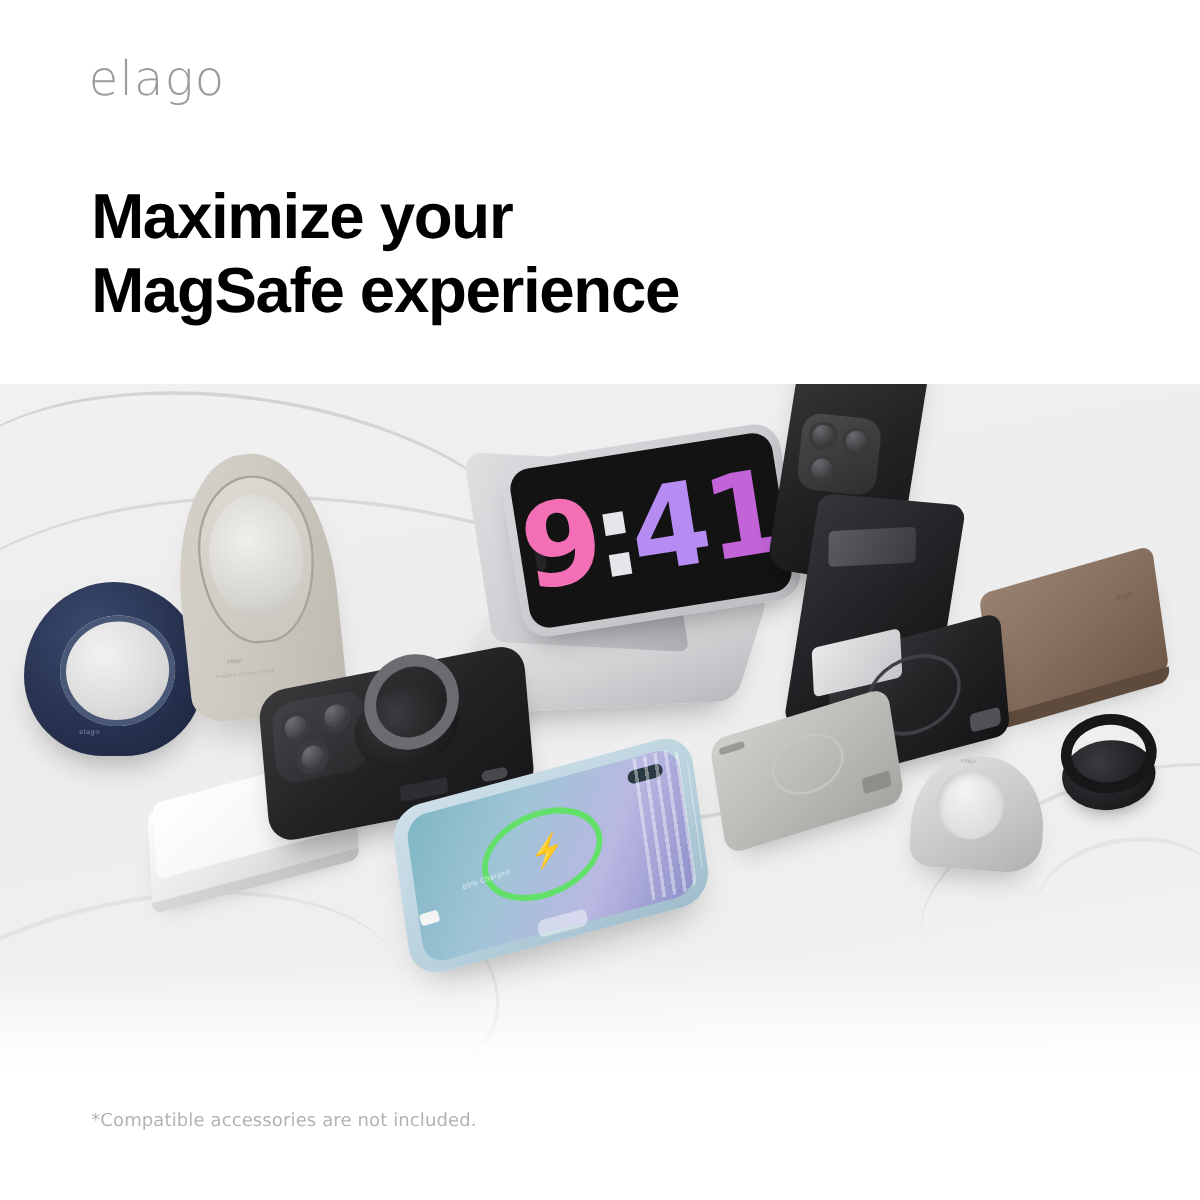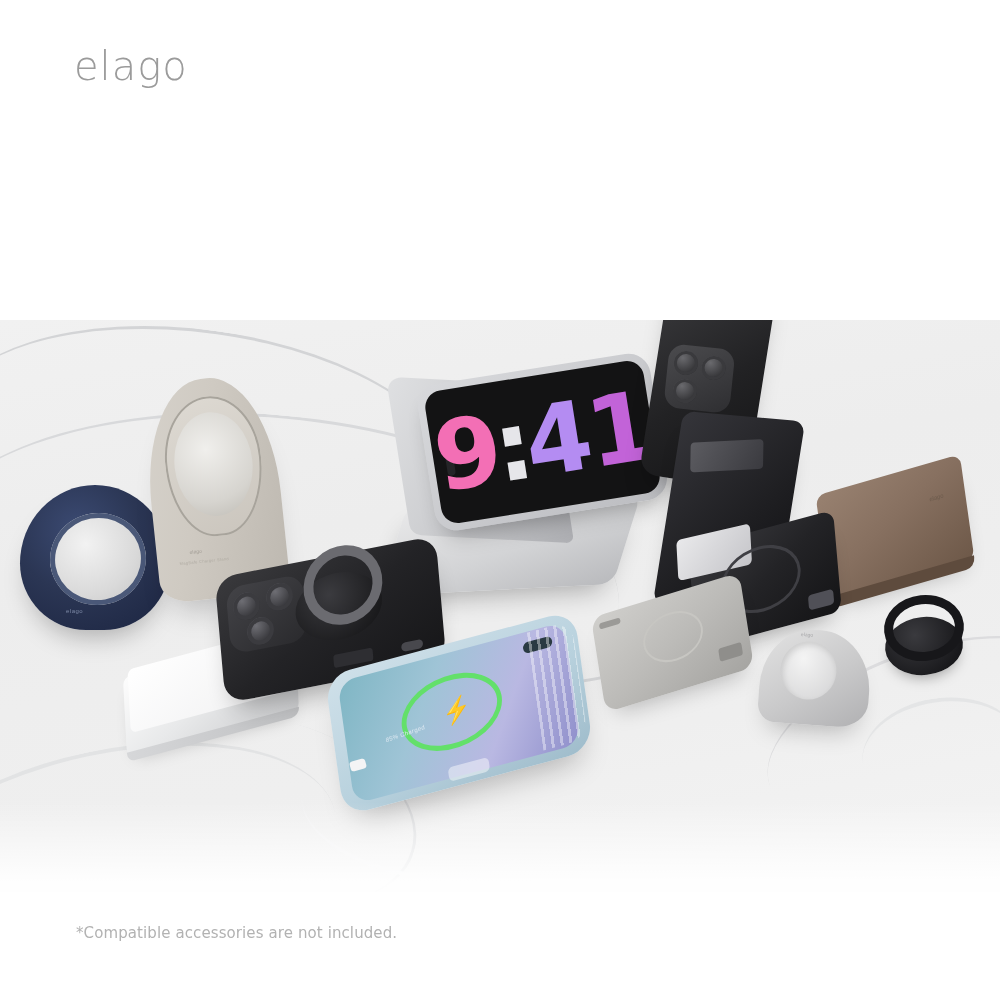--- a/index.html
+++ b/index.html
@@ -362,20 +362,22 @@
     font-size: 15px; color: #b2b2b2; letter-spacing: .1px;
   }
 </style>
 </head>
 <body>
 
 <div class="page">
 
   <div class="header">
     <div class="brand-logo">elago</div>
+    <div class="headline">Maximize your
+MagSafe experience</div>
   </div>
 
   <div class="stage">
 
     <div class="cable cable-1"></div>
     <div class="cable cable-2"></div>
     <div class="cable cable-3"></div>
     <div class="cable cable-4"></div>
     <div class="cable cable-5"></div>
     <div class="cable cable-6"></div>

